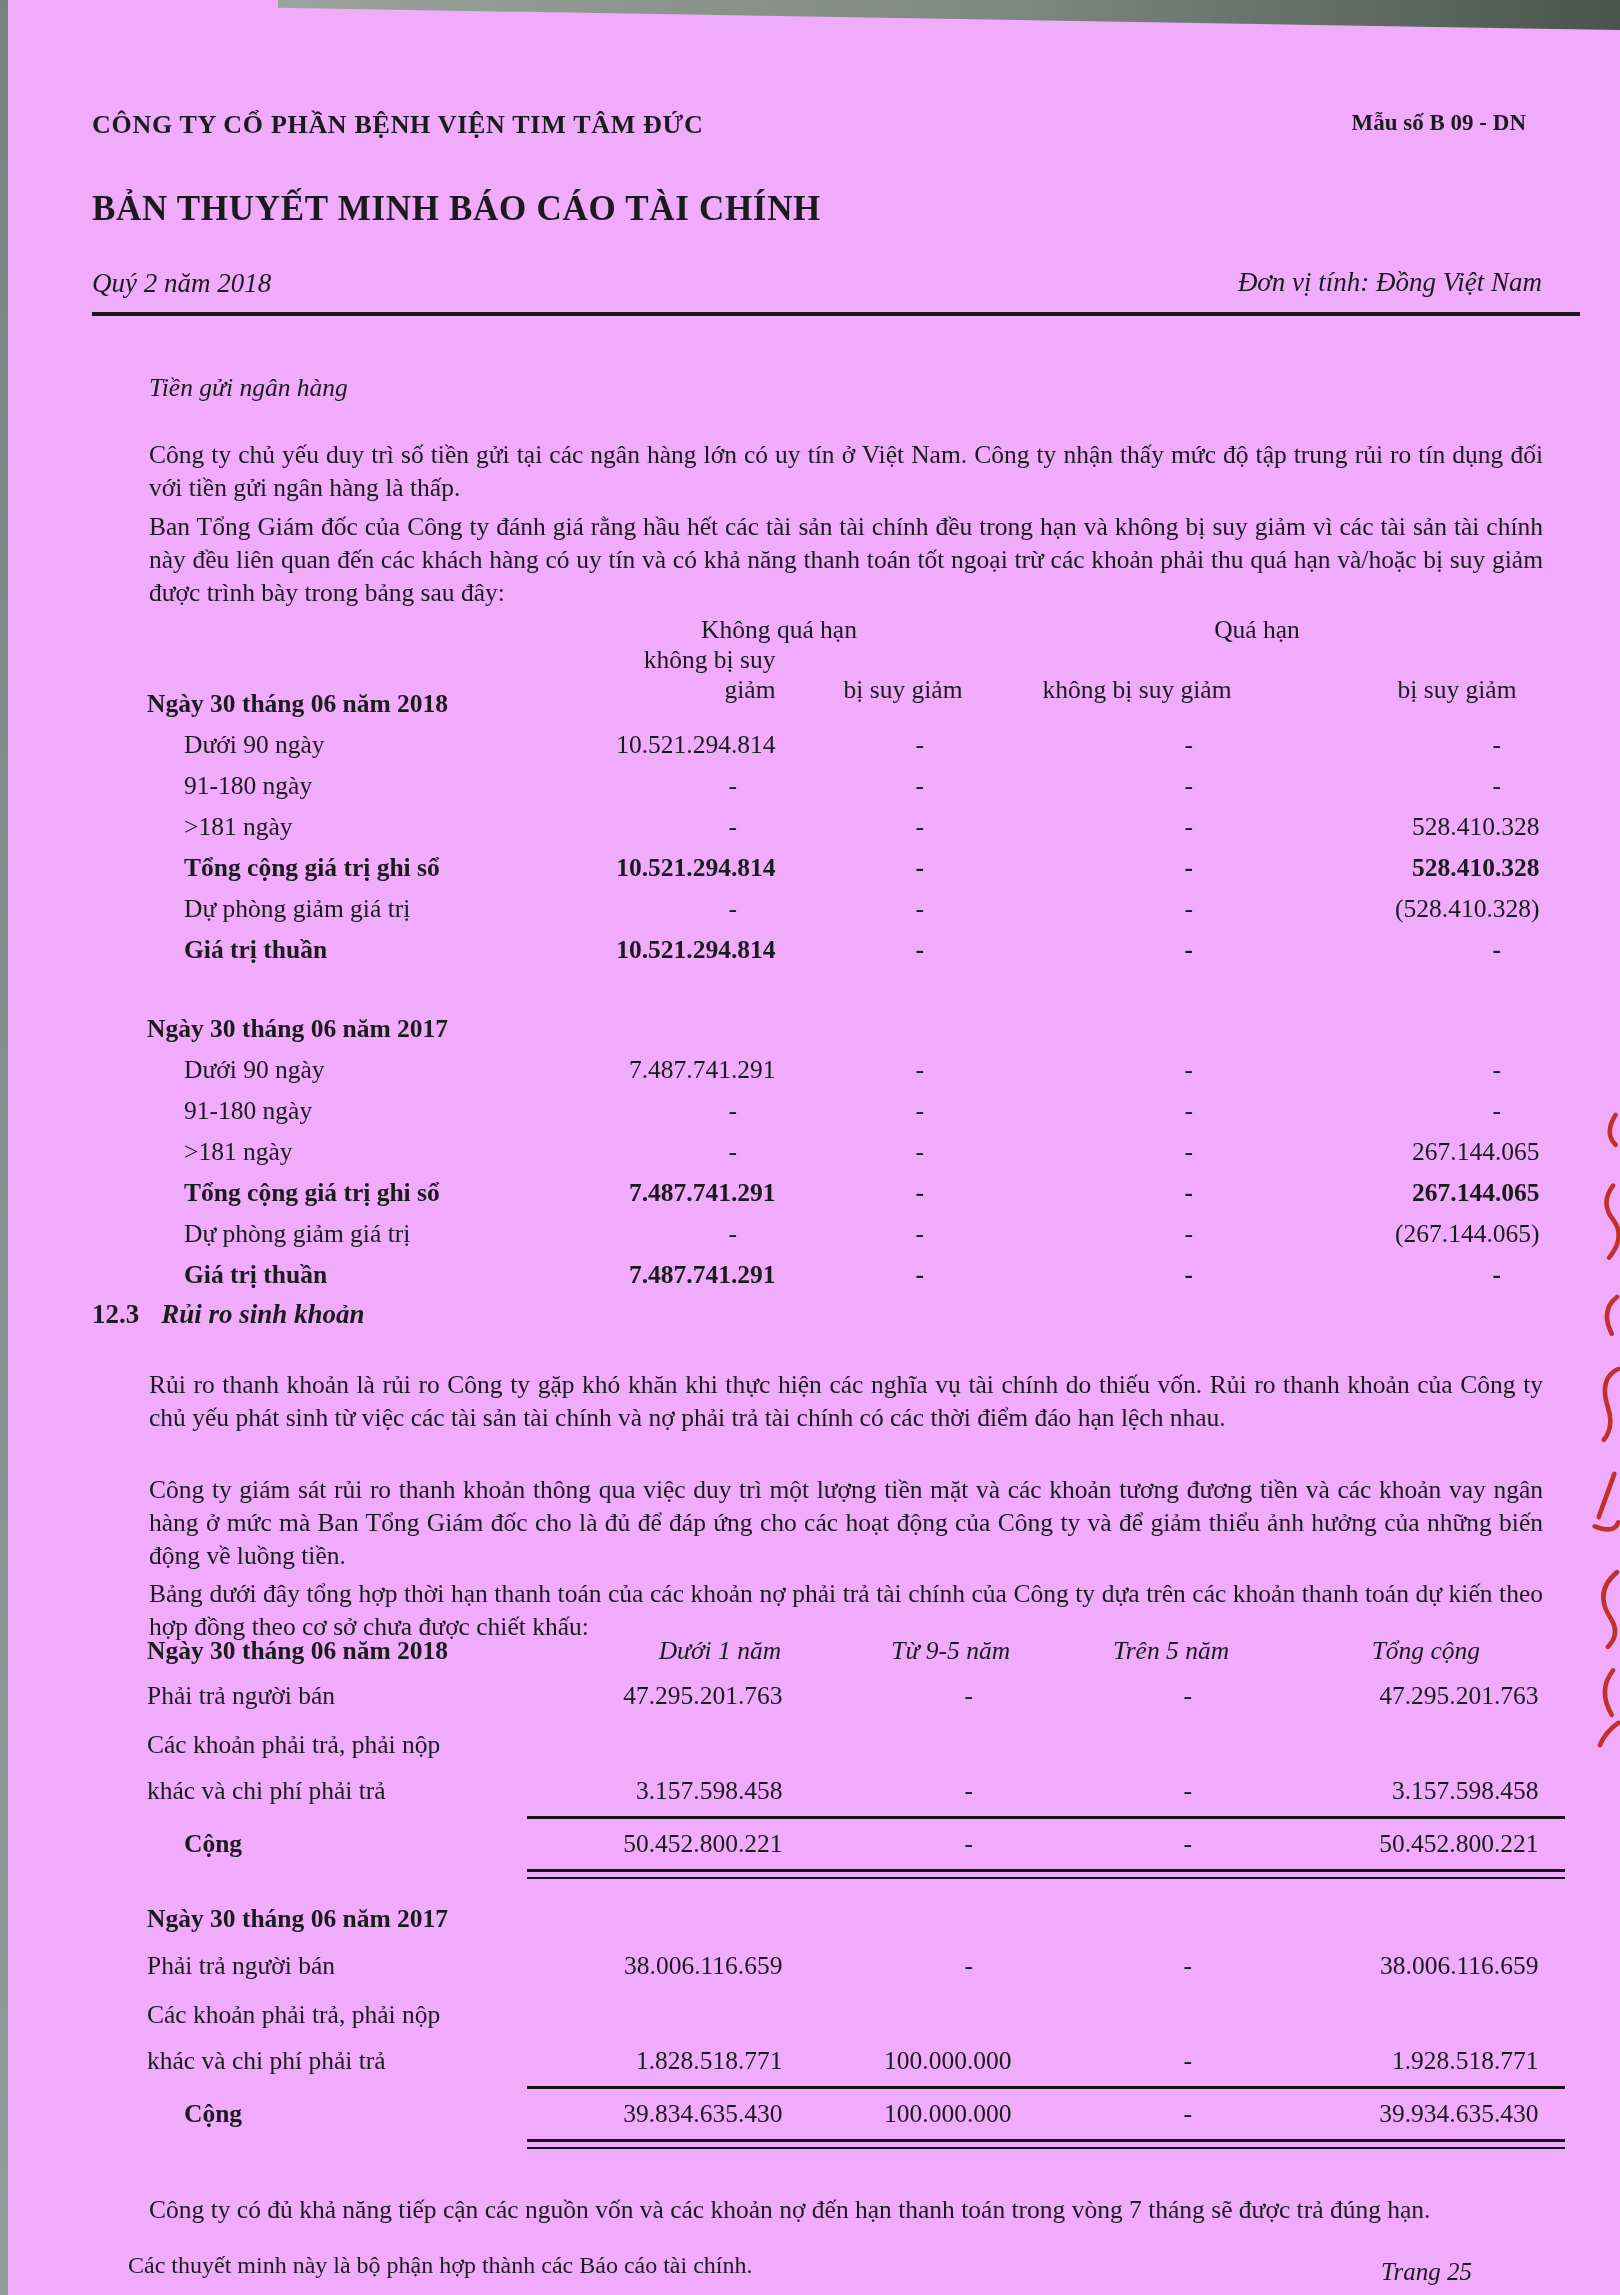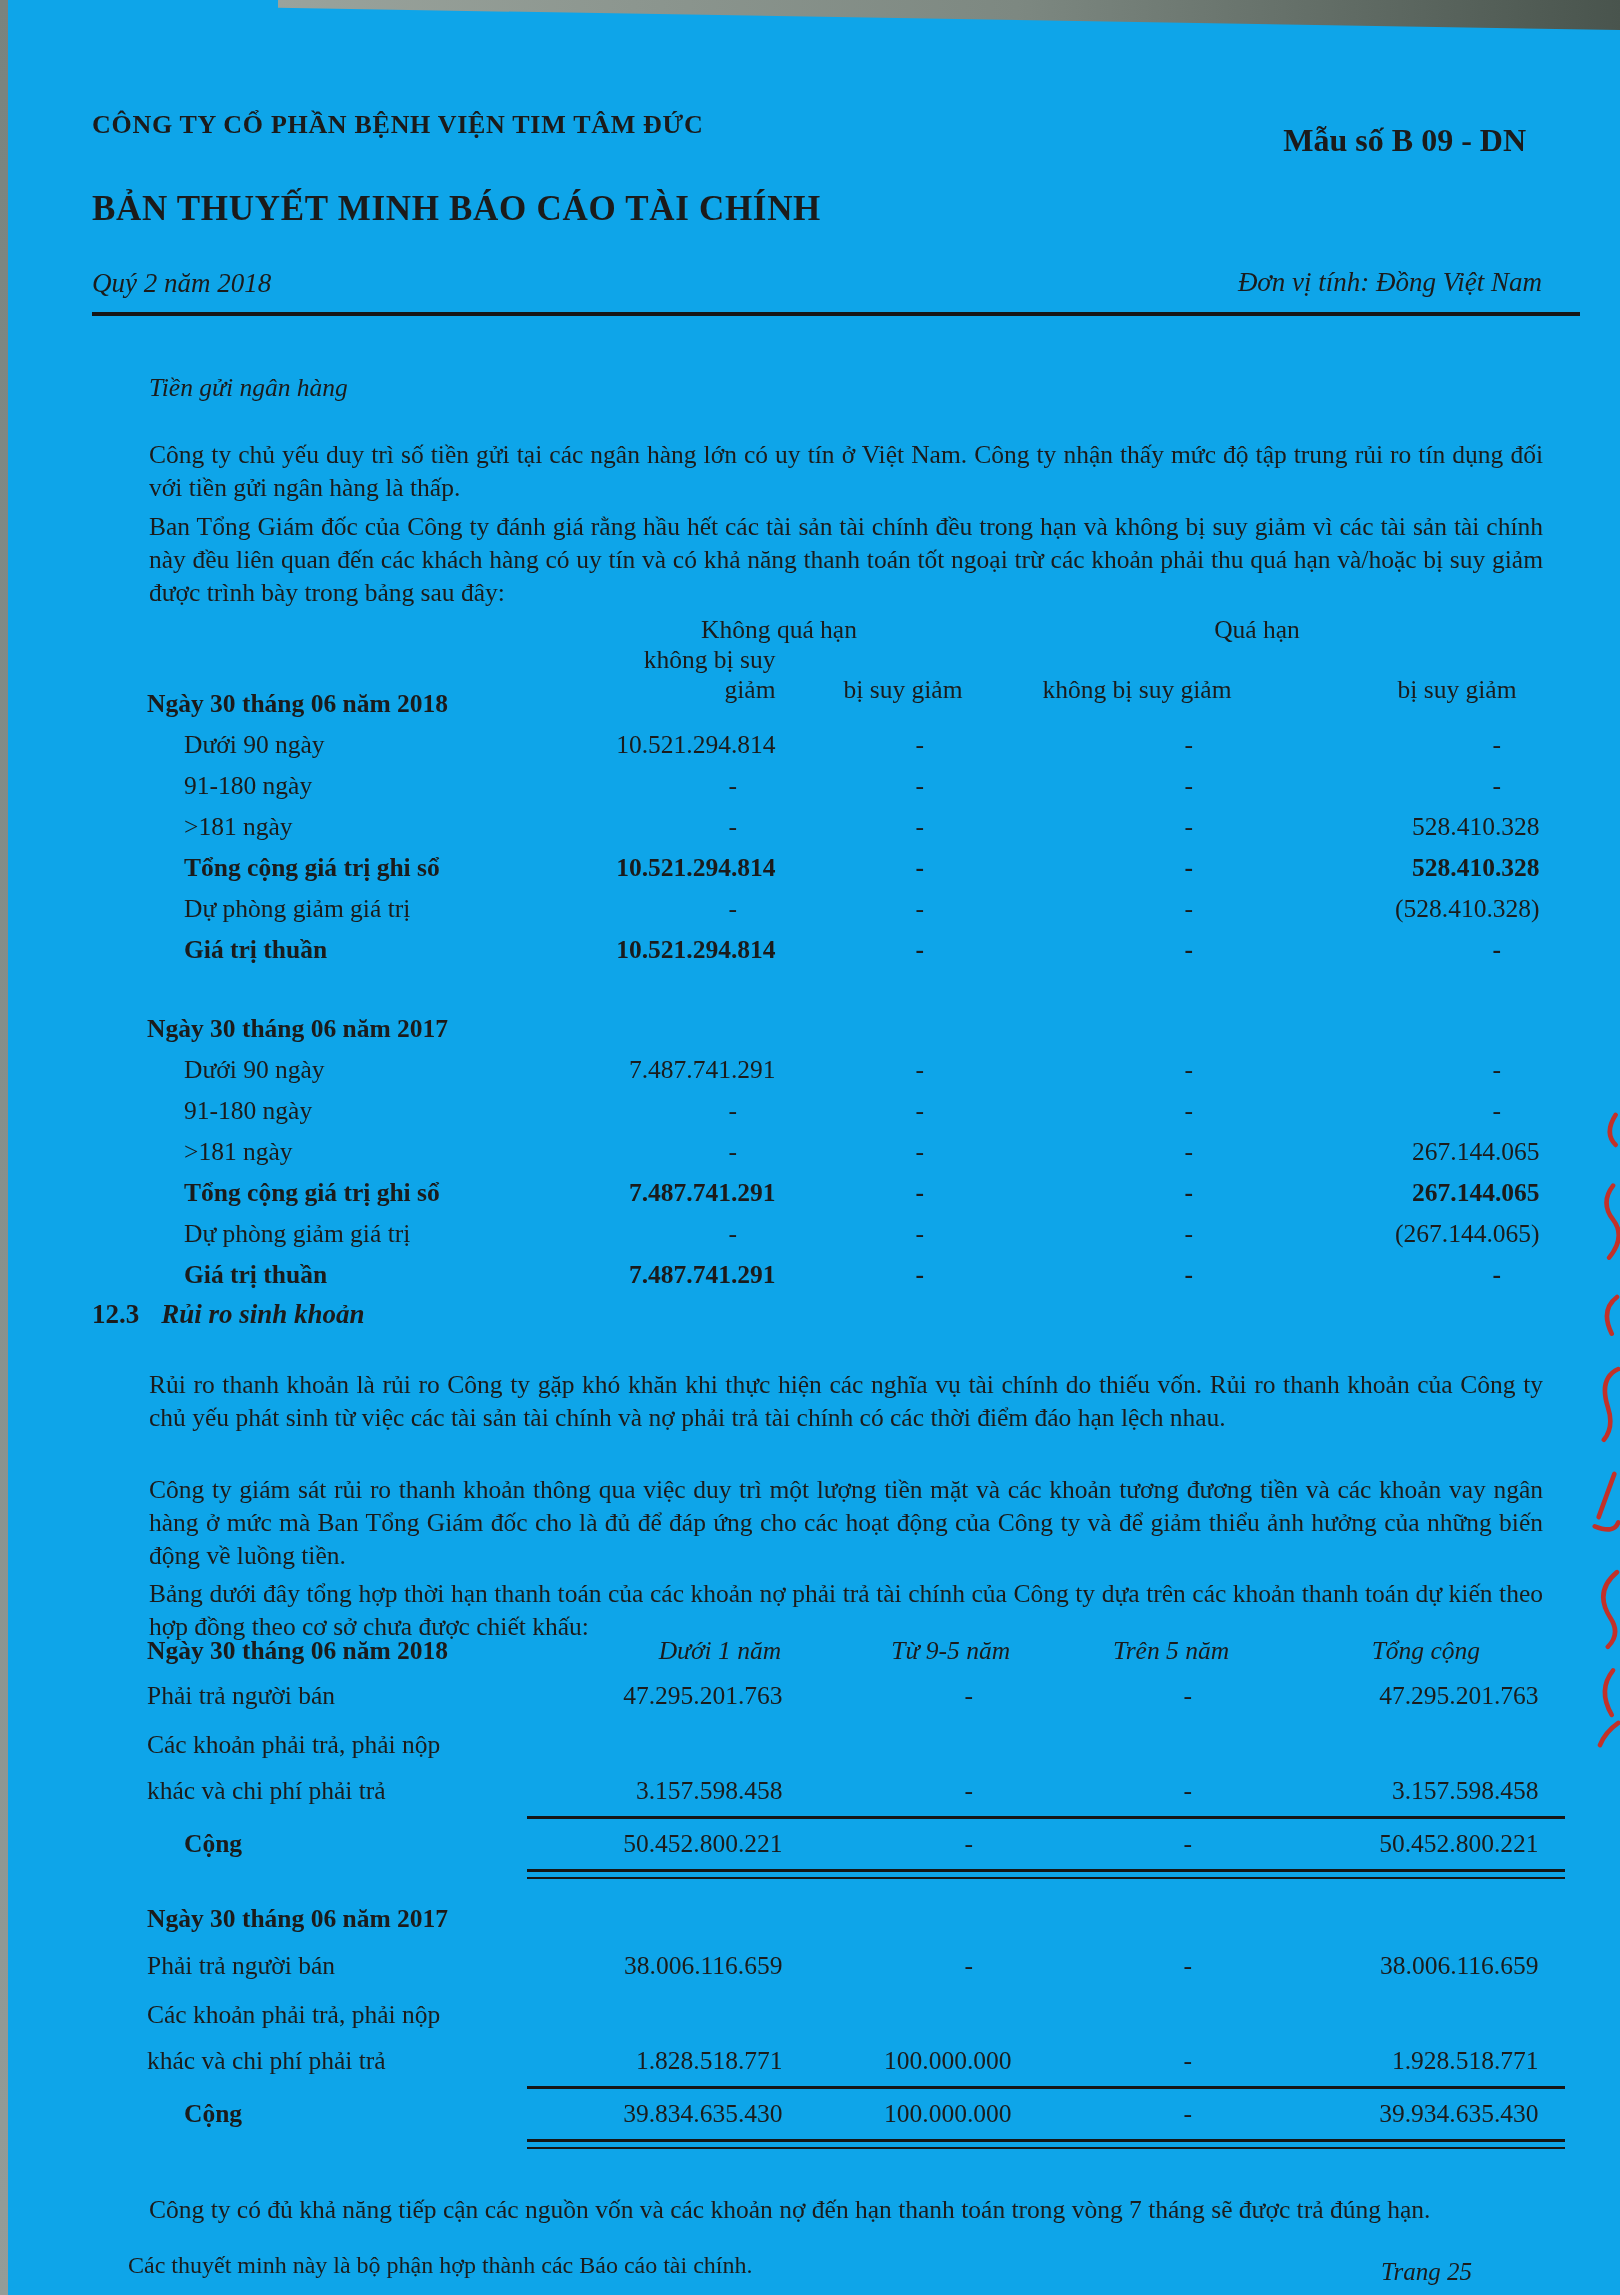--- a/index.html
+++ b/index.html
@@ -1,32 +1,32 @@
 <!DOCTYPE html>
 <html style="font-size:10.5px"><head>
 <meta charset="utf-8">
 <style>
   html,body { margin:0; padding:0; background:#ffffff; }
   .page {
-    position:relative; width:1621px; height:2295px; background:#0ea5e9;
+    position:relative; width:1621px; height:2295px; background:#f0abfc;
     overflow:hidden; font-family:"Liberation Serif","DejaVu Serif",serif;
     color:#1b1b1b; font-size:25.5px;
   }
   .abs { position:absolute; }
 
   
   .scan-edge { position:absolute; left:0; top:0; width:7.9px; height:2295px;
     background:linear-gradient(#79837e,#949c98); }
   .scan-band { position:absolute; top:0; left:278px; width:1343px; height:30px;
     background:linear-gradient(to right,#9aa39c 0%,#7d8881 55%,#49544d 100%);
     clip-path:polygon(0 0,100% 0,100% 100%,0 26%); }
 
   
   .company { left:92px; top:110px; font-weight:700; font-size:26px; letter-spacing:0.7px; }
-  .form-no { right:95px; top:122px; font-weight:700; font-size:32px; }
+  .form-no { right:95px; top:110px; font-weight:700; font-size:23px; }
   .doc-title { left:92px; top:189px; font-weight:700; font-size:35px; letter-spacing:0.7px; }
   .period { left:92px; top:261px; font-style:italic; font-size:27px;margin-top:7px; }
   .unit { right:79px; top:267px; font-style:italic; font-size:27px; }
   .head-rule { left:92px; top:312px; width:1488px; height:3.9px; background:#161616; }
 
   .sec12-head { left:102px; top:329px; font-size:27px; }
   .sec12-head .num { font-weight:700; }
   .sec12-head .ttl { font-weight:700; margin-left:10.5px; }
   .sec12-head .sfx { font-weight:400; margin-left:6.5px; }
   .subhead { left:149px; top:373px; font-style:italic; }

